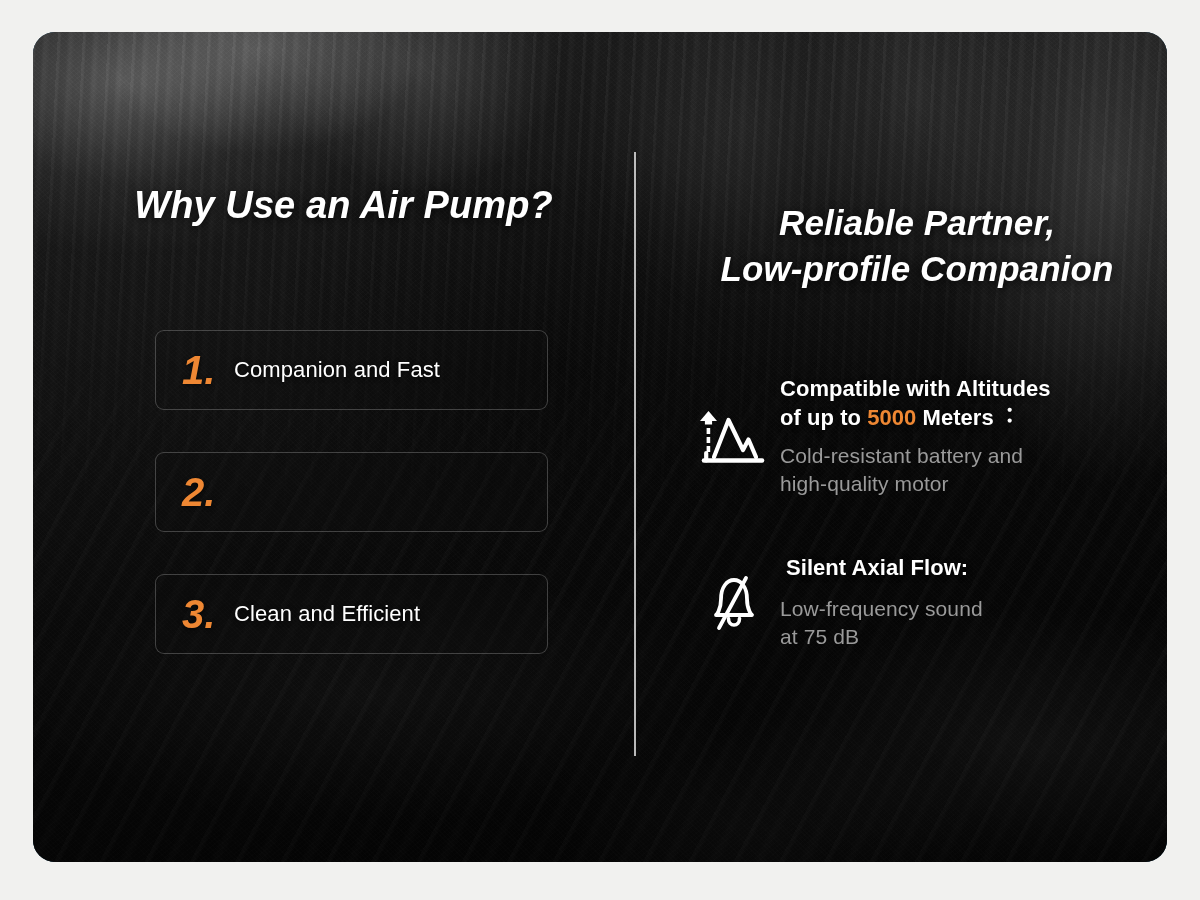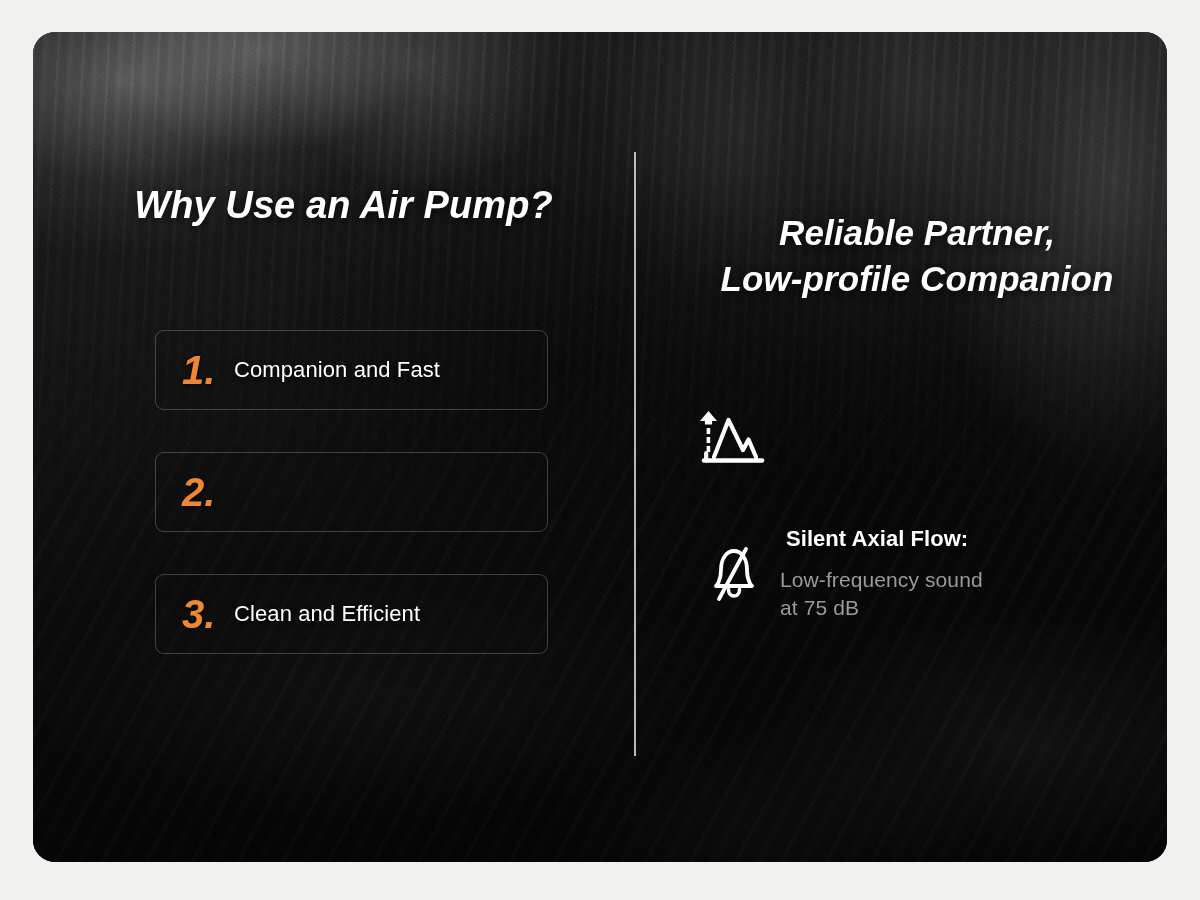--- a/index.html
+++ b/index.html
@@ -190,21 +190,21 @@
     position: absolute;
     left: 601px;
     top: 0;
     width: 566px;
     height: 100%;
   }
 
   .right-title {
     position: absolute;
     left: 0;
-    top: 178px;
+    top: 168px;
     width: 566px;
     text-align: center;
     color: #ffffff;
     font-size: 35px;
     font-weight: 700;
     font-style: italic;
     line-height: 1.30;
     letter-spacing: 0.1px;
     text-shadow: 0 2px 10px rgba(0,0,0,0.75);
   }
@@ -310,20 +310,24 @@
               <rect x="10.6" y="19" width="3.6" height="6" fill="#ffffff"></rect>
               <rect x="10.6" y="28" width="3.6" height="6" fill="#ffffff"></rect>
               <rect x="10.6" y="37" width="3.6" height="6" fill="#ffffff"></rect>
 
               <path d="M18 48 L32.5 11 L47 41 L52.5 30.5 L60 48" stroke="#ffffff" stroke-width="4.2" stroke-linejoin="round" stroke-linecap="round" fill="none"></path>
 
               <path d="M8 51.5 L66 51.5" stroke="#ffffff" stroke-width="4.6" stroke-linecap="round"></path>
               <path d="M10.2 44 L10.2 51.5" stroke="#ffffff" stroke-width="4.2" stroke-linecap="round"></path>
             </svg>
           </div>
+          <div class="feature-body">
+            <div class="feature-title"><span>Compatible with Altitudes<br>of up to </span><span class="hl">5000</span><span> Meters︓</span></div>
+            <div class="feature-desc">Cold-resistant battery and<br>high-quality motor</div>
+          </div>
         </div>
 
         <div class="feature f2">
           <div class="feature-icon">
             <svg width="64" height="72" viewBox="0 0 64 72" fill="none" aria-hidden="true">
 
               <path d="M14 49 C14 49 19 44.5 19 33 C19 21 25 14 32 14 C39 14 45 21 45 33 C45 44.5 50 49 50 49 Z" stroke="#ffffff" stroke-width="3.8" stroke-linejoin="round" fill="none"></path>
 
               <path d="M26.5 52.5 C26.5 56.5 29 59 32 59 C35 59 37.5 56.5 37.5 52.5" stroke="#ffffff" stroke-width="3.6" stroke-linecap="round" fill="none"></path>
 

